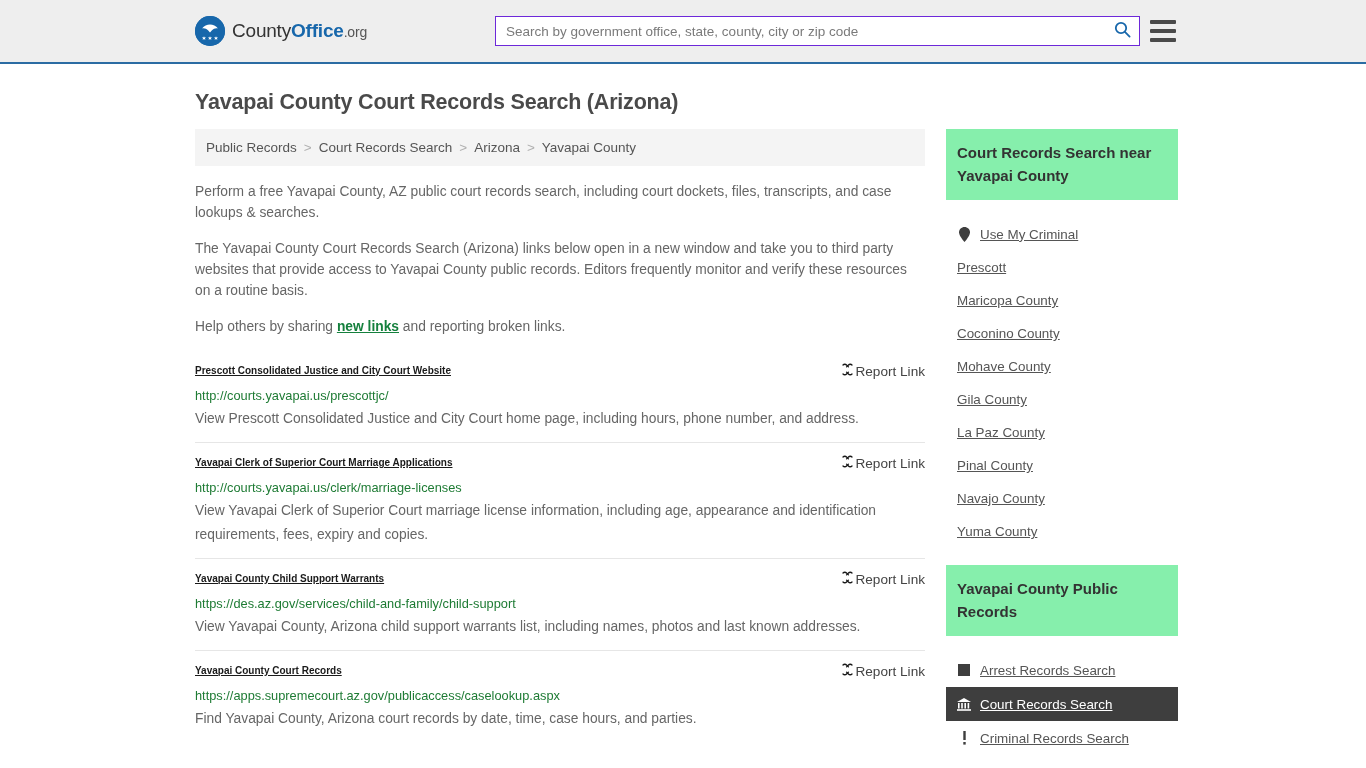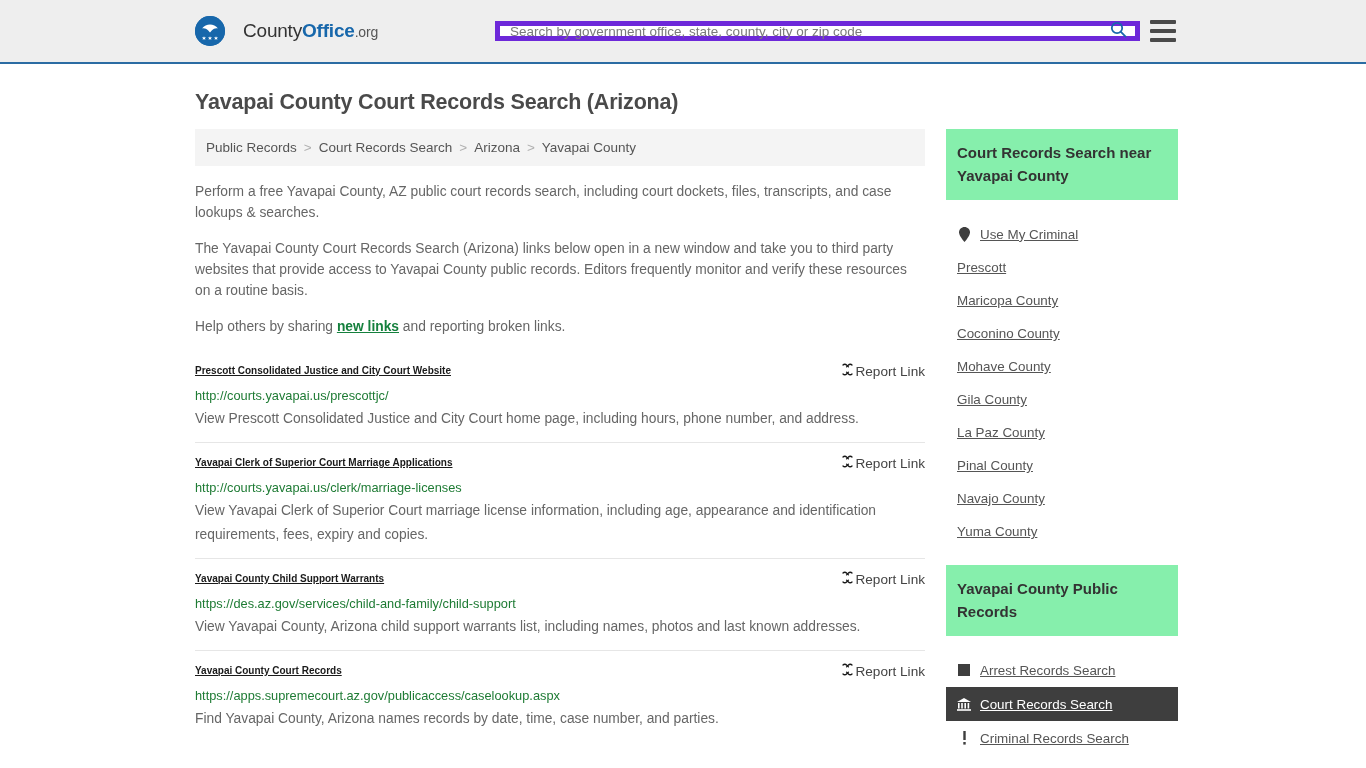--- a/index.html
+++ b/index.html
@@ -19,21 +19,21 @@
     border-bottom: 2px solid #2b6ca3;
     display: flex;
     align-items: center;
     position: relative;
   }
   .logo-wrap {
     position: absolute;
     left: 195px;
     display: flex;
     align-items: center;
-    gap: 18px;
+    gap: 7px;
     text-decoration: none;
   }
   .logo-mark {
     width: 30px; height: 30px;
     border-radius: 50%;
     background: #1767ab;
     position: relative;
     flex: none;
     display: block;
   }
@@ -43,23 +43,23 @@
     color: #333333;
     white-space: nowrap;
   }
   .logo-text b { color: #1767ab; font-weight: 700; }
   .logo-text .tld { font-size: 14px; color: #555; }
 
   .search-wrap {
     position: absolute;
     left: 495px;
     width: 645px;
-    height: 20px;
+    height: 30px;
     background: #ffffff;
-    border: 5px solid #6d28d9;
+    border: 1px solid #6d28d9;
     display: flex;
     align-items: center;
   }
   .search-input {
     flex: 1;
     border: 0;
     outline: 0;
     height: 28px;
     padding: 0 10px;
     font-size: 13.5px;
@@ -352,21 +352,21 @@
                     <path d="M12.8 12.8 A2.6 2.6 0 0 1 9 12.8 L7 10.8"></path>
                     <path d="M12.8 3.2 A2.6 2.6 0 0 0 9 3.2 L7 5.2"></path>
                     <path d="M3.2 12.8 A2.6 2.6 0 0 0 7 12.8 L9 10.8"></path>
                   </g>
                 </svg>
               </span>
               <span>Report Link</span>
             </a>
           </div>
           <a class="result-url" href="#">https://apps.supremecourt.az.gov/publicaccess/caselookup.aspx</a>
-          <div class="result-desc">Find Yavapai County, Arizona names records by date, time, case number, and parties.</div>
+          <div class="result-desc">Find Yavapai County, Arizona court records by date, time, case hours, and parties.</div>
         </div>
 
       </div>
     </div>
 
     <div class="side-col">
 
       <div class="side-head">Court Records Search near Yavapai County</div>
 
       <div class="side-list">

